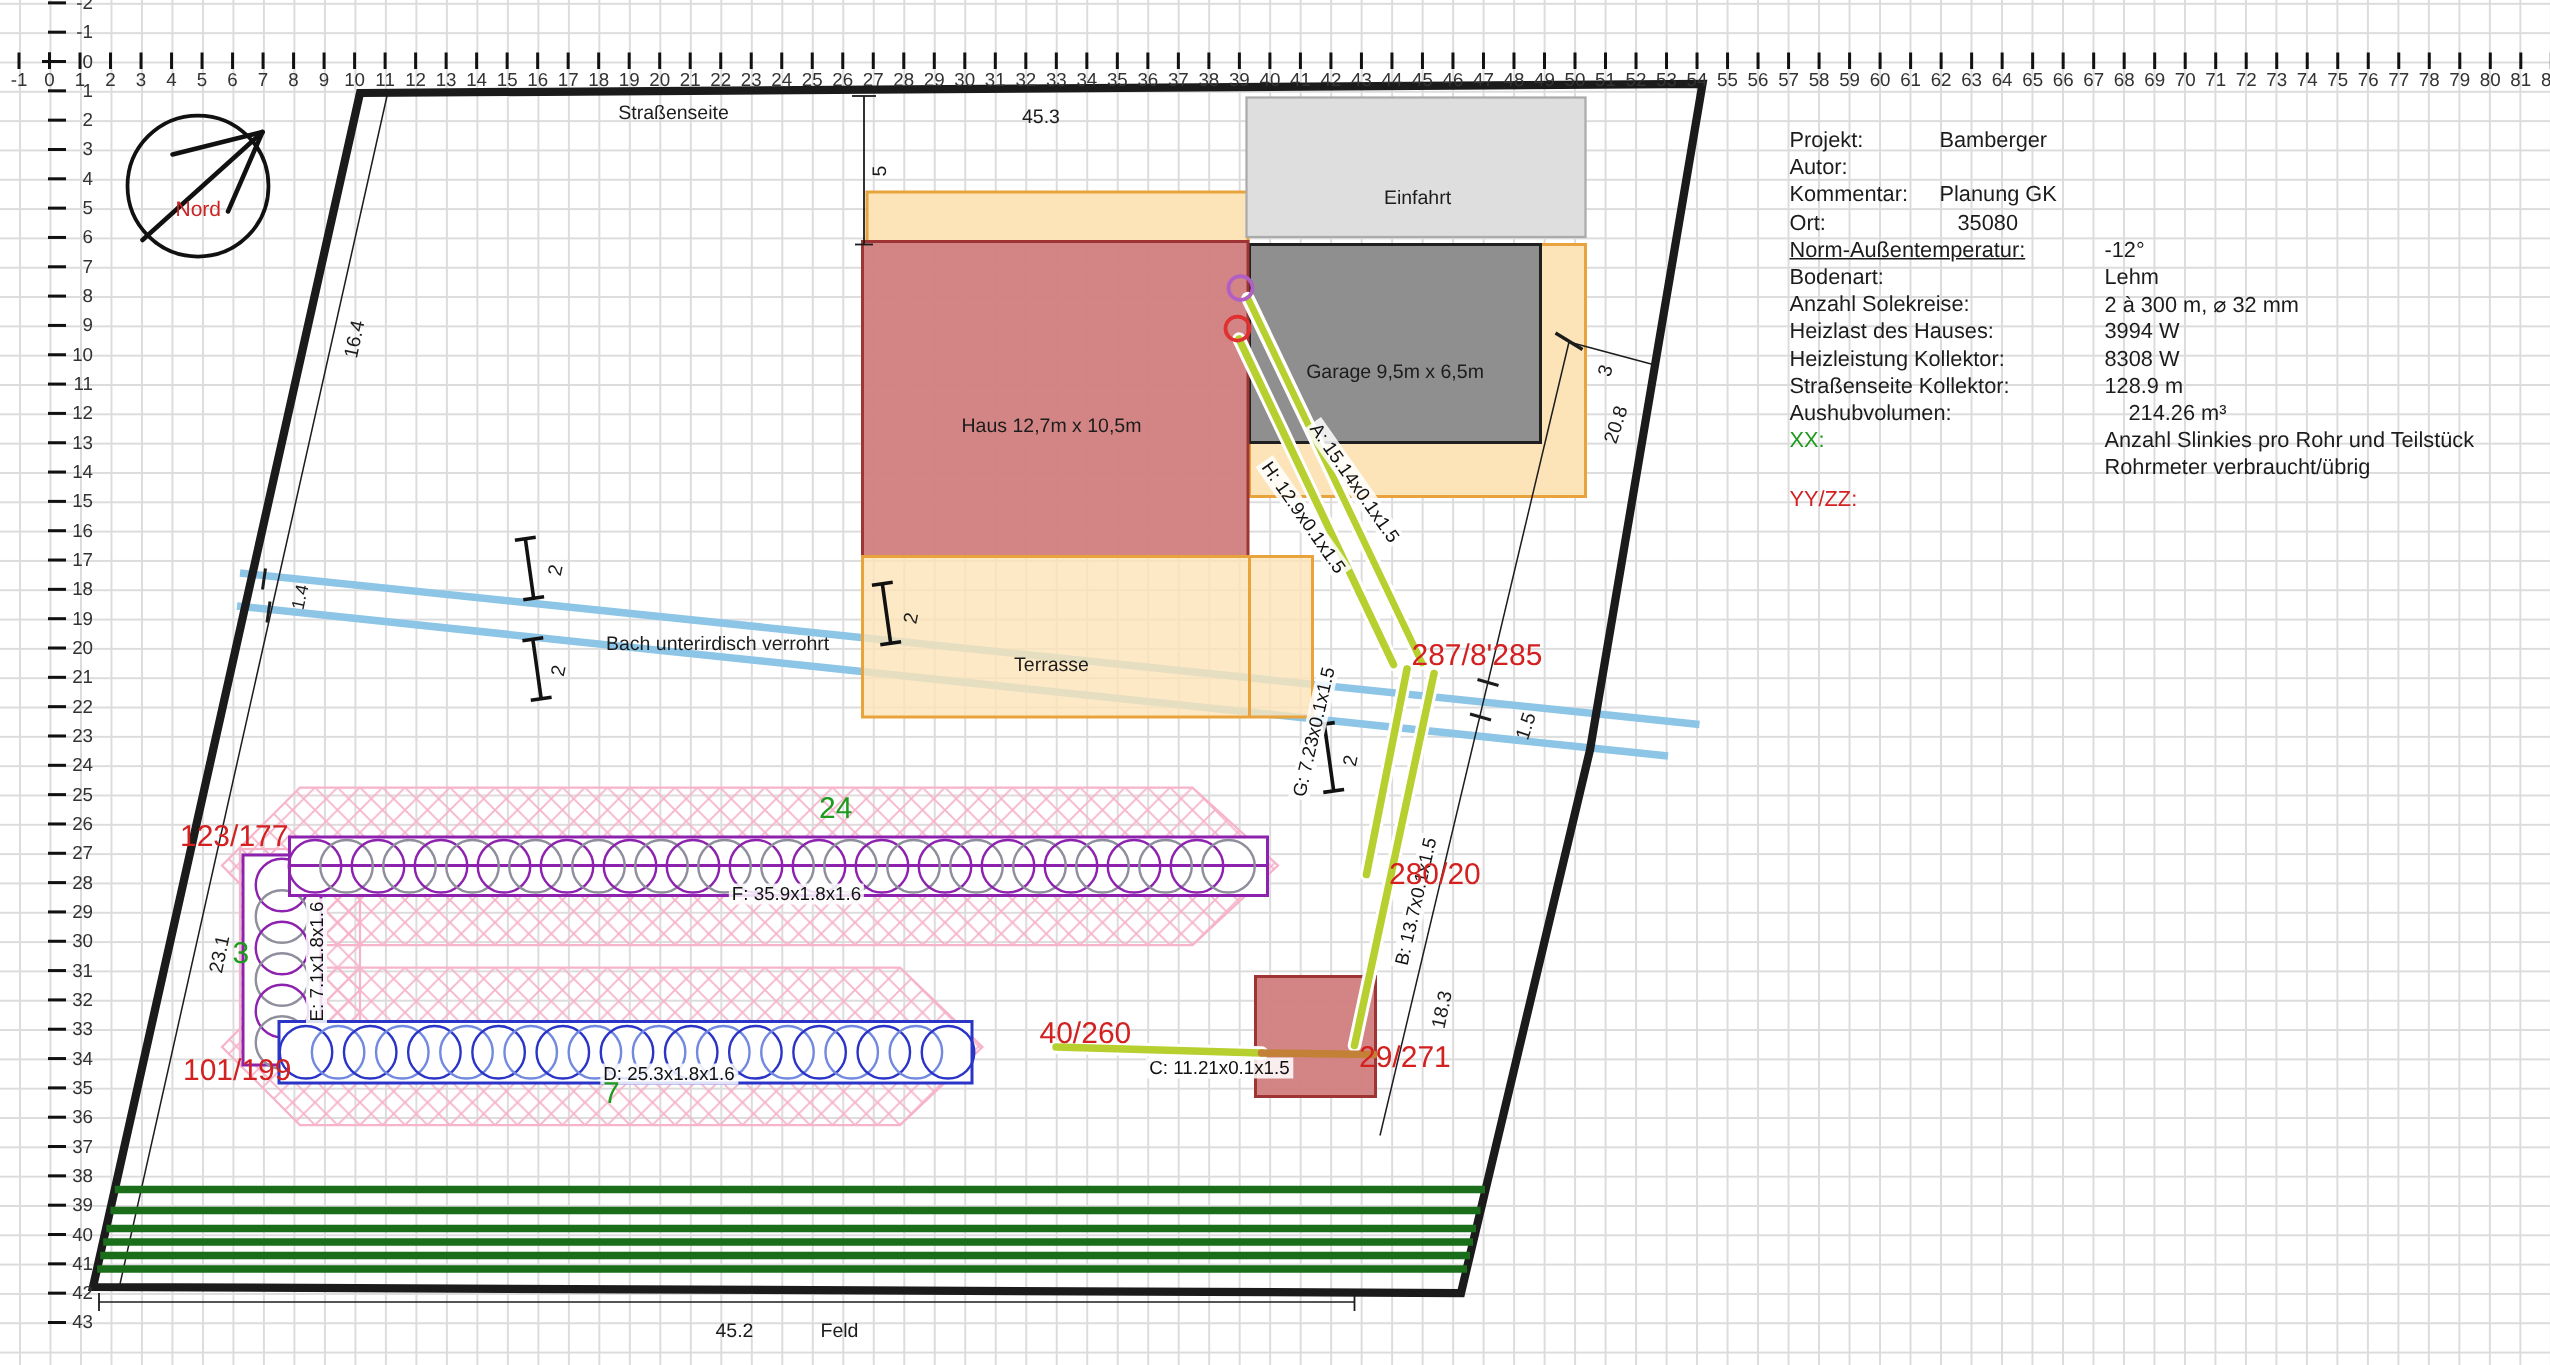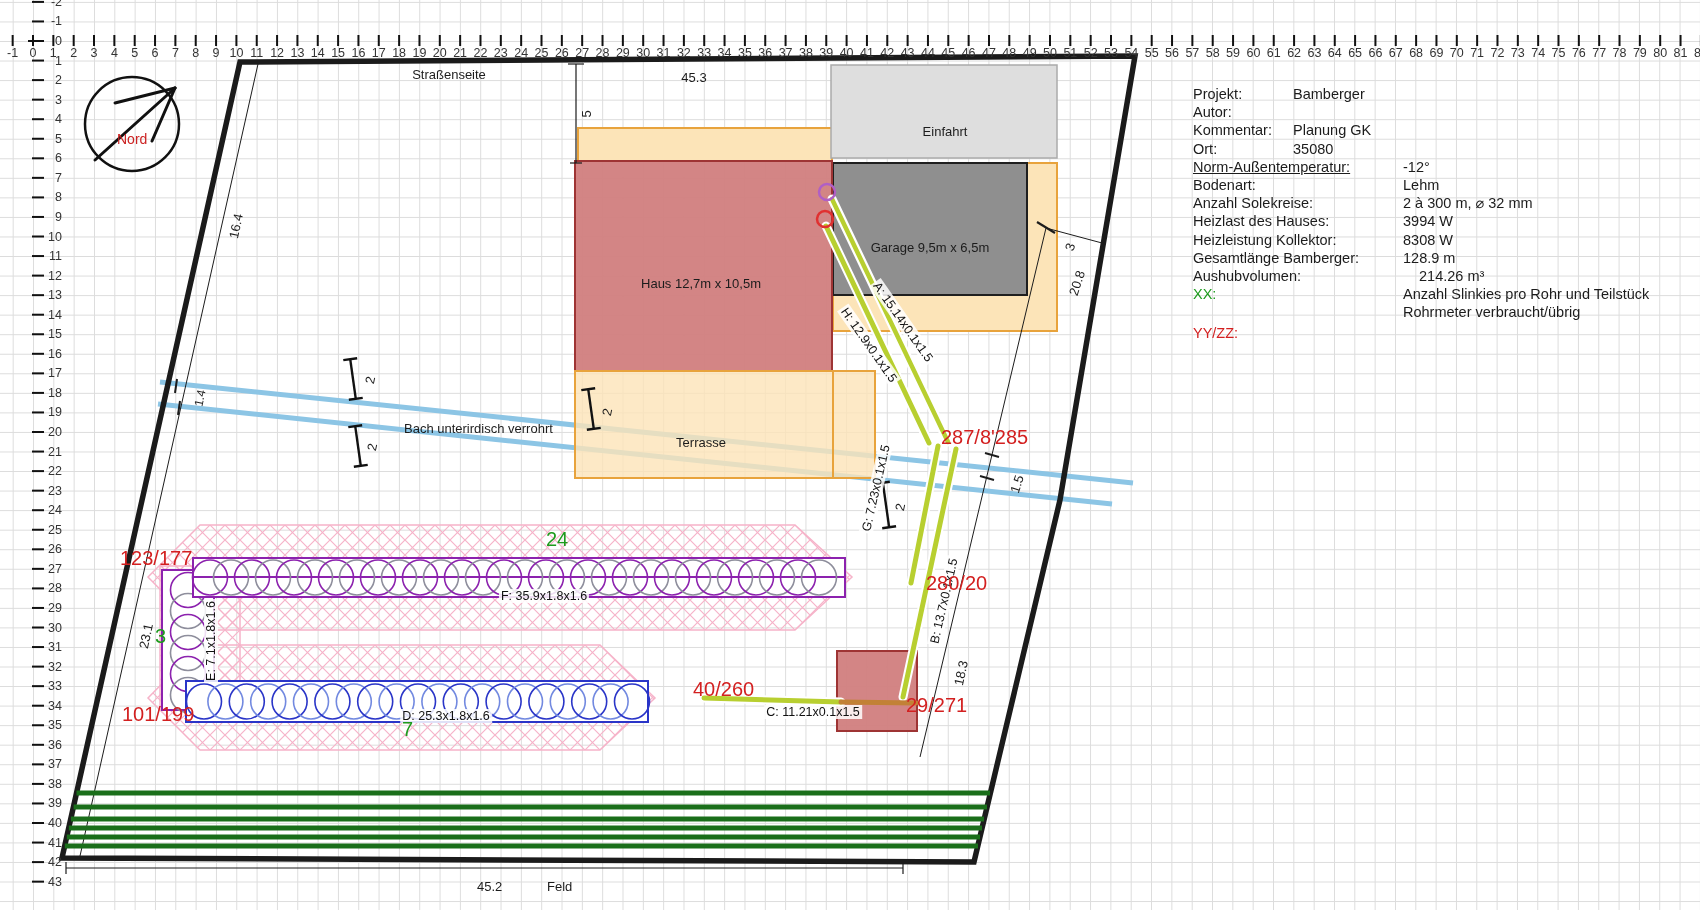--- a/index.html
+++ b/index.html
@@ -455,21 +455,21 @@
   <div class="lbl ctr" style="left:1070px;top:247px;transform:translate(-50%,-50%) rotate(-72deg)">3</div>
   <div class="lbl ctr" style="left:1017px;top:484px;transform:translate(-50%,-50%) rotate(-72deg)">1.5</div>
   <div class="lbl ctr" style="left:961px;top:673px;transform:translate(-50%,-50%) rotate(-78deg)">18.3</div>
   <div class="lbl ctr" style="left:146px;top:636px;transform:translate(-50%,-50%) rotate(-78deg)">23.1</div>
 
   <div class="pipe-lbl" style="left:903px;top:322px;transform:translate(-50%,-50%) rotate(55deg)">A: 15.14x0.1x1.5</div>
   <div class="pipe-lbl" style="left:869px;top:345px;transform:translate(-50%,-50%) rotate(55deg)">H: 12.9x0.1x1.5</div>
   <div class="pipe-lbl" style="left:876px;top:488px;transform:translate(-50%,-50%) rotate(-77deg)">G: 7.23x0.1x1.5</div>
   <div class="pipe-lbl" style="left:944px;top:601px;transform:translate(-50%,-50%) rotate(-77deg)">B: 13.7x0.1x1.5</div>
   <div class="pipe-lbl" style="left:813px;top:712px;transform:translate(-50%,-50%)">C: 11.21x0.1x1.5</div>
-  <div class="pipe-lbl" style="left:544px;top:596px;transform:translate(-50%,-50%)">F: 35.9x1.8x1.6</div>
+  <div class="pipe-lbl" style="left:531px;top:596px;transform:translate(-50%,-50%)">F: 35.9x1.8x1.6</div>
   <div class="pipe-lbl" style="left:211px;top:641px;transform:translate(-50%,-50%) rotate(-90deg)">E: 7.1x1.8x1.6</div>
   <div class="pipe-lbl" style="left:446px;top:716px;transform:translate(-50%,-50%)">D: 25.3x1.8x1.6</div>
 
   <div class="red-lbl" style="left:941px;top:426px">287/8'285</div>
   <div class="red-lbl" style="left:926px;top:572px">280/20</div>
   <div class="red-lbl" style="left:906px;top:694px">29/271</div>
   <div class="red-lbl" style="left:693px;top:678px">40/260</div>
   <div class="red-lbl" style="left:120px;top:547px">123/177</div>
   <div class="red-lbl" style="left:122px;top:703px">101/199</div>
 
@@ -485,21 +485,21 @@
       <div class="ip-row" style="top: 18.2px;">
         <span class="ip-label" style="color: rgb(28, 28, 28);">Autor:</span>
         <span class="ip-value" style="left: 100px;"></span>
       </div>
       <div class="ip-row" style="top: 36.4px;">
         <span class="ip-label" style="color: rgb(28, 28, 28);">Kommentar:</span>
         <span class="ip-value" style="left: 100px;">Planung GK</span>
       </div>
       <div class="ip-row" style="top: 54.6px;">
         <span class="ip-label" style="color: rgb(28, 28, 28);">Ort:</span>
-        <span class="ip-value" style="left: 100px;">35080</span>
+        <span class="ip-value" style="left: 112px;">35080</span>
       </div>
       <div class="ip-row" style="top: 72.8px;">
         <span class="ip-label" style="color: rgb(28, 28, 28); text-decoration: underline;">Norm-Außentemperatur:</span>
         <span class="ip-value" style="left: 210px;">-12°</span>
       </div>
       <div class="ip-row" style="top: 91px;">
         <span class="ip-label" style="color: rgb(28, 28, 28);">Bodenart:</span>
         <span class="ip-value" style="left: 210px;">Lehm</span>
       </div>
       <div class="ip-row" style="top: 109.2px;">
@@ -508,21 +508,21 @@
       </div>
       <div class="ip-row" style="top: 127.4px;">
         <span class="ip-label" style="color: rgb(28, 28, 28);">Heizlast des Hauses:</span>
         <span class="ip-value" style="left: 210px;">3994 W</span>
       </div>
       <div class="ip-row" style="top: 145.6px;">
         <span class="ip-label" style="color: rgb(28, 28, 28);">Heizleistung Kollektor:</span>
         <span class="ip-value" style="left: 210px;">8308 W</span>
       </div>
       <div class="ip-row" style="top: 163.8px;">
-        <span class="ip-label" style="color: rgb(28, 28, 28);">Gesamtlänge Bamberger:</span>
+        <span class="ip-label" style="color: rgb(28, 28, 28);">Straßenseite Kollektor:</span>
         <span class="ip-value" style="left: 210px;">128.9 m</span>
       </div>
       <div class="ip-row" style="top: 182px;">
         <span class="ip-label" style="color: rgb(28, 28, 28);">Aushubvolumen:</span>
         <span class="ip-value" style="left: 226px;">214.26 m³</span>
       </div>
       <div class="ip-row" style="top: 200.2px;">
         <span class="ip-label" style="color: rgb(29, 155, 29);">XX:</span>
         <span class="ip-value" style="left: 210px;">Anzahl Slinkies pro Rohr und Teilstück</span>
       </div>

